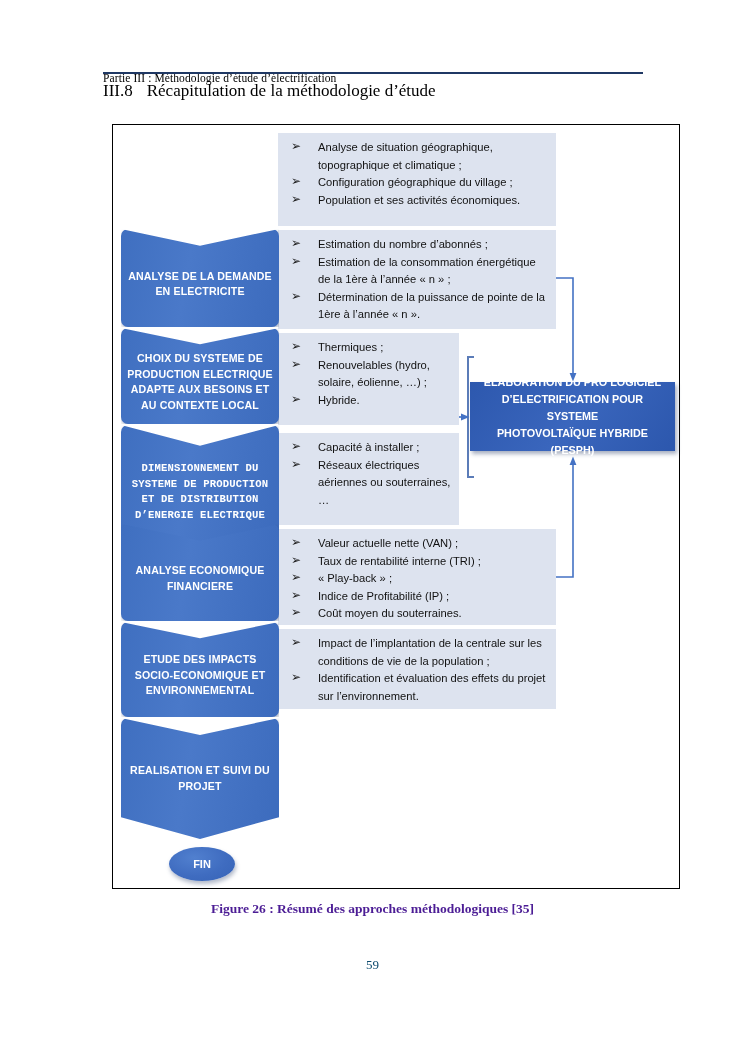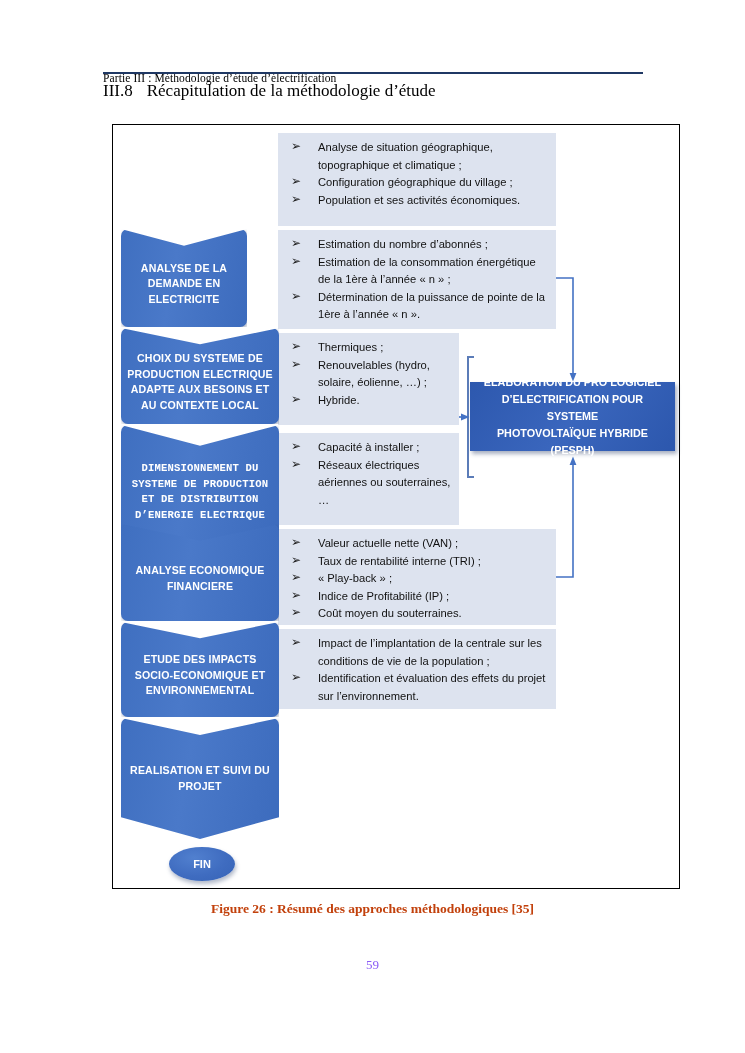--- a/index.html
+++ b/index.html
@@ -174,31 +174,31 @@
   
   .caption {
     position: absolute;
     left: 0;
     top: 901px;
     width: 745px;
     text-align: center;
     font-family: "Liberation Serif", serif;
     font-weight: bold;
     font-size: 13.5px;
-    color: #c2410c;
+    color: #4c1d95;
   }
   .folio {
     position: absolute;
     left: 0;
     top: 957px;
     width: 745px;
     text-align: center;
     font-family: "Liberation Serif", serif;
     font-size: 13px;
-    color: #8b5cf6;
+    color: #0c4a6e;
   }
 </style>
 </head>
 <body>
 
 <div class="runhead">Partie III : Méthodologie d’étude d’électrification</div>
 <div class="runhead-rule"></div>
 
 <div class="section-title">
   <span class="num">III.8</span><span>Récapitulation de la méthodologie d’étude</span>
@@ -249,21 +249,21 @@
     </div>
 
     <div class="panel" style="left:165px; top:504px; width:278px; height:80px;">
       <ul>
         <li><span class="bullet">➢</span><span>Impact de l’implantation de la centrale sur les conditions de vie de la population ;</span></li>
         <li><span class="bullet">➢</span><span>Identification et évaluation des effets du projet sur l’environnement.</span></li>
       </ul>
     </div>
 
 
-    <div class="chev notch-top" style="left:8px; top:104px; width:126px; height:98px;">
+    <div class="chev notch-top" style="left:8px; top:104px; width:158px; height:98px;">
       <span class="txt">ANALYSE DE LA DEMANDE EN ELECTRICITE</span>
     </div>
 
     <div class="chev notch-top" style="left:8px; top:203px; width:158px; height:96px;">
       <span class="txt">CHOIX DU SYSTEME DE PRODUCTION ELECTRIQUE ADAPTE AUX BESOINS ET AU CONTEXTE LOCAL</span>
     </div>
 
     <div class="chev notch-top" style="left:8px; top:300px; width:158px; height:122px;font-family:Liberation Mono, monospace;">
       <span class="txt">DIMENSIONNEMENT DU SYSTEME DE PRODUCTION ET DE DISTRIBUTION D’ENERGIE ELECTRIQUE</span>
     </div>

